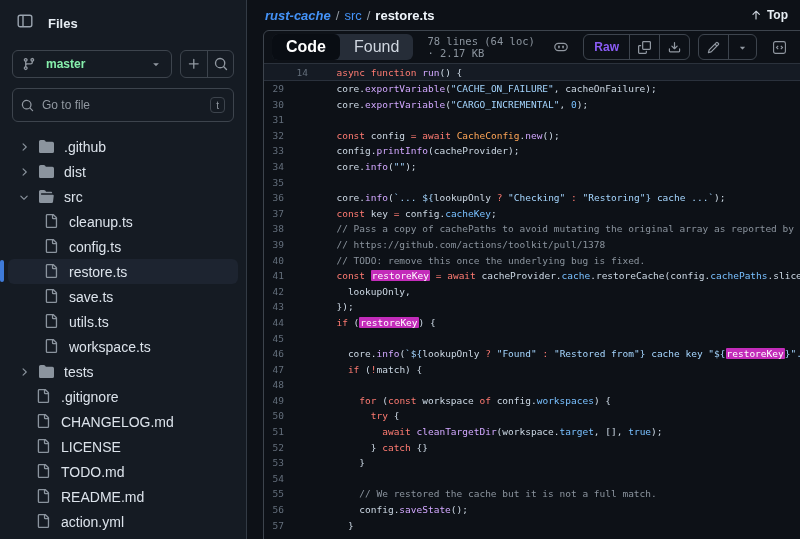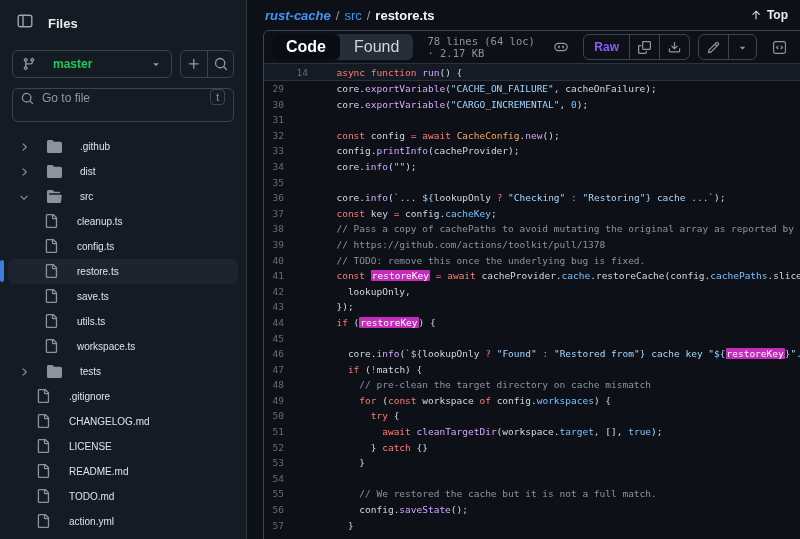--- a/index.html
+++ b/index.html
@@ -5,29 +5,29 @@
   * { margin:0; padding:0; box-sizing:border-box; }
   html,body { width:800px; height:539px; overflow:hidden; }
   body { background:#0d1117; font-family:"Liberation Sans", sans-serif; position:relative; color:#e6edf3; }
 
   
   .sidebar { position:absolute; left:0; top:0; width:247px; height:539px; background:#151b23; border-right:1px solid #333b45; }
   .sb-head { display:flex; align-items:center; gap:10px; padding:10px 12px 0; }
   .icon-btn { width:26px; height:26px; border-radius:6px; display:flex; align-items:center; justify-content:center; color:#9aa4af; }
   .sb-title { font-size:13px; font-weight:700; color:#e6edf3; }
   .branch-row { display:flex; gap:8px; padding:14px 12px 0; }
-  .branch-btn { flex:1; height:28px; border:1px solid #3d444d; border-radius:6px; display:flex; align-items:center; gap:17px; padding:0 9px; color:#22c55e; font-size:12px; font-weight:600; background:transparent; }
+  .branch-btn { flex:1; height:28px; border:1px solid #3d444d; border-radius:6px; display:flex; align-items:center; gap:10px; padding:0 9px; color:#86efac; font-size:12px; font-weight:600; background:transparent; }
   .branch-btn .caret { margin-left:auto; color:#9198a1; }
   .mini-group { display:flex; border:1px solid #3d444d; border-radius:6px; overflow:hidden; height:28px; }
   .mini-btn { width:26px; display:flex; align-items:center; justify-content:center; color:#9198a1; }
   .mini-btn + .mini-btn { border-left:1px solid #3d444d; }
-  .goto { margin:10px 12px 0; height:28px; border:1px solid #3d444d; border-radius:6px; display:flex; align-items:flex-end; gap:8px; padding:16px 8px; color:#9198a1; font-size:12px; }
+  .goto { margin:10px 12px 0; height:28px; border:1px solid #3d444d; border-radius:6px; display:flex; align-items:center; gap:8px; padding:16px 8px; color:#9198a1; font-size:12px; }
   .kbd { margin-left:auto; border:1px solid #3d444d; border-radius:4px; font-size:10px; padding:0 5px; height:16px; line-height:15px; color:#9198a1; }
   .tree { margin-top:12px; padding:0 8px; }
-  .trow { position:relative; height:25px; display:flex; align-items:center; gap:17px; border-radius:6px; color:#dce3eb; font-size:10px; }
+  .trow { position:relative; height:25px; display:flex; align-items:center; gap:9px; border-radius:6px; color:#dce3eb; font-size:14px; }
   .trow .tchev { width:12px; height:12px; color:#8b949e; flex:none; display:flex; }
   .trow .ticon { width:16px; height:16px; color:#8b949e; flex:none; display:flex; }
   .trow.d0f { padding-left:10px; }
   .trow.d0 { padding-left:28px; }
   .trow.d1 { padding-left:36px; }
   .trow.sel { background:#1d2430; }
   .trow.sel::before { content:""; position:absolute; left:-8px; top:1px; width:4px; height:22px; border-radius:2px; background:#3f7bd9; }
 
   
   .main { position:absolute; left:248px; right:0; top:0; bottom:0; background:#0d1117; }
@@ -253,29 +253,29 @@
           </svg>
         </span>
         <span>LICENSE</span>
       </div>
       <div class="trow d0">
         <span class="ticon">
           <svg width="14" height="14" viewBox="0 0 16 16" fill="currentColor">
             <path d="M2 1.75C2 .784 2.784 0 3.75 0h6.586c.464 0 .909.184 1.237.513l2.914 2.914c.329.328.513.773.513 1.237v9.586A1.75 1.75 0 0 1 13.25 16h-9.5A1.75 1.75 0 0 1 2 14.25Zm1.75-.25a.25.25 0 0 0-.25.25v12.5c0 .138.112.25.25.25h9.5a.25.25 0 0 0 .25-.25V6h-2.75A1.75 1.75 0 0 1 9 4.25V1.5Zm6.75.062V4.25c0 .138.112.25.25.25h2.688l-.011-.013-2.914-2.914-.013-.011Z"></path>
           </svg>
         </span>
+        <span>TODO.md</span>
+      </div>
+      <div class="trow d0">
+        <span class="ticon">
+          <svg width="14" height="14" viewBox="0 0 16 16" fill="currentColor">
+            <path d="M2 1.75C2 .784 2.784 0 3.75 0h6.586c.464 0 .909.184 1.237.513l2.914 2.914c.329.328.513.773.513 1.237v9.586A1.75 1.75 0 0 1 13.25 16h-9.5A1.75 1.75 0 0 1 2 14.25Zm1.75-.25a.25.25 0 0 0-.25.25v12.5c0 .138.112.25.25.25h9.5a.25.25 0 0 0 .25-.25V6h-2.75A1.75 1.75 0 0 1 9 4.25V1.5Zm6.75.062V4.25c0 .138.112.25.25.25h2.688l-.011-.013-2.914-2.914-.013-.011Z"></path>
+          </svg>
+        </span>
         <span>README.md</span>
-      </div>
-      <div class="trow d0">
-        <span class="ticon">
-          <svg width="14" height="14" viewBox="0 0 16 16" fill="currentColor">
-            <path d="M2 1.75C2 .784 2.784 0 3.75 0h6.586c.464 0 .909.184 1.237.513l2.914 2.914c.329.328.513.773.513 1.237v9.586A1.75 1.75 0 0 1 13.25 16h-9.5A1.75 1.75 0 0 1 2 14.25Zm1.75-.25a.25.25 0 0 0-.25.25v12.5c0 .138.112.25.25.25h9.5a.25.25 0 0 0 .25-.25V6h-2.75A1.75 1.75 0 0 1 9 4.25V1.5Zm6.75.062V4.25c0 .138.112.25.25.25h2.688l-.011-.013-2.914-2.914-.013-.011Z"></path>
-          </svg>
-        </span>
-        <span>TODO.md</span>
       </div>
       <div class="trow d0">
         <span class="ticon">
           <svg width="14" height="14" viewBox="0 0 16 16" fill="currentColor">
             <path d="M2 1.75C2 .784 2.784 0 3.75 0h6.586c.464 0 .909.184 1.237.513l2.914 2.914c.329.328.513.773.513 1.237v9.586A1.75 1.75 0 0 1 13.25 16h-9.5A1.75 1.75 0 0 1 2 14.25Zm1.75-.25a.25.25 0 0 0-.25.25v12.5c0 .138.112.25.25.25h9.5a.25.25 0 0 0 .25-.25V6h-2.75A1.75 1.75 0 0 1 9 4.25V1.5Zm6.75.062V4.25c0 .138.112.25.25.25h2.688l-.011-.013-2.914-2.914-.013-.011Z"></path>
           </svg>
         </span>
         <span>action.yml</span>
       </div>
       <div class="trow d0">
@@ -387,21 +387,21 @@
         <div class="line"><div class="num">38</div><div class="lc"><span class="tk-cm">  // Pass a copy of cachePaths to avoid mutating the original array as reported by</span></div></div>
         <div class="line"><div class="num">39</div><div class="lc"><span class="tk-cm">  // https://github.com/actions/toolkit/pull/1378</span></div></div>
         <div class="line"><div class="num">40</div><div class="lc"><span class="tk-cm">  // TODO: remove this once the underlying bug is fixed.</span></div></div>
         <div class="line"><div class="num">41</div><div class="lc"><span class="tk-k">  const</span><span class="tk-d"> </span><span class="tk-hl">restoreKey</span><span class="tk-d"> </span><span class="tk-k">=</span><span class="tk-d"> </span><span class="tk-k">await</span><span class="tk-d"> cacheProvider.</span><span class="tk-c">cache</span><span class="tk-d">.restoreCache(config.</span><span class="tk-c">cachePaths</span><span class="tk-d">.slice(), {</span></div></div>
         <div class="line"><div class="num">42</div><div class="lc"><span class="tk-d">    lookupOnly,</span></div></div>
         <div class="line"><div class="num">43</div><div class="lc"><span class="tk-d">  });</span></div></div>
         <div class="line"><div class="num">44</div><div class="lc"><span class="tk-k">  if</span><span class="tk-d"> (</span><span class="tk-hl">restoreKey</span><span class="tk-d">) {</span></div></div>
         <div class="line"><div class="num">45</div><div class="lc"><span class="tk-d">    </span></div></div>
         <div class="line"><div class="num">46</div><div class="lc"><span class="tk-d">    core.</span><span class="tk-f">info</span><span class="tk-d">(</span><span class="tk-s">`${</span><span class="tk-d">lookupOnly </span><span class="tk-k">?</span><span class="tk-d"> </span><span class="tk-s">"Found"</span><span class="tk-d"> </span><span class="tk-k">:</span><span class="tk-d"> </span><span class="tk-s">"Restored from"</span><span class="tk-s">} cache key "${</span><span class="tk-hl">restoreKey</span><span class="tk-s">}".`</span></div></div>
         <div class="line"><div class="num">47</div><div class="lc"><span class="tk-k">    if</span><span class="tk-d"> (</span><span class="tk-k">!</span><span class="tk-d">match) {</span></div></div>
-        <div class="line"><div class="num">48</div><div class="lc"><span class="tk-cm">      // pre-clean the target directory on cache mismatch</span></div></div>
+        <div class="line"><div class="num">48</div></div>
         <div class="line"><div class="num">49</div><div class="lc"><span class="tk-k">      for</span><span class="tk-d"> (</span><span class="tk-k">const</span><span class="tk-d"> workspace </span><span class="tk-k">of</span><span class="tk-d"> config.</span><span class="tk-c">workspaces</span><span class="tk-d">) {</span></div></div>
         <div class="line"><div class="num">50</div><div class="lc"><span class="tk-k">        try</span><span class="tk-d"> {</span></div></div>
         <div class="line"><div class="num">51</div><div class="lc"><span class="tk-k">          await</span><span class="tk-d"> </span><span class="tk-f">cleanTargetDir</span><span class="tk-d">(workspace.</span><span class="tk-c">target</span><span class="tk-d">, [], </span><span class="tk-c">true</span><span class="tk-d">);</span></div></div>
         <div class="line"><div class="num">52</div><div class="lc"><span class="tk-d">        } </span><span class="tk-k">catch</span><span class="tk-d"> {}</span></div></div>
         <div class="line"><div class="num">53</div><div class="lc"><span class="tk-d">      }</span></div></div>
         <div class="line"><div class="num">54</div><div class="lc"></div></div>
         <div class="line"><div class="num">55</div><div class="lc"><span class="tk-cm">      // We restored the cache but it is not a full match.</span></div></div>
         <div class="line"><div class="num">56</div><div class="lc"><span class="tk-d">      config.</span><span class="tk-f">saveState</span><span class="tk-d">();</span></div></div>
         <div class="line"><div class="num">57</div><div class="lc"><span class="tk-d">    }</span></div></div>
       </div>

